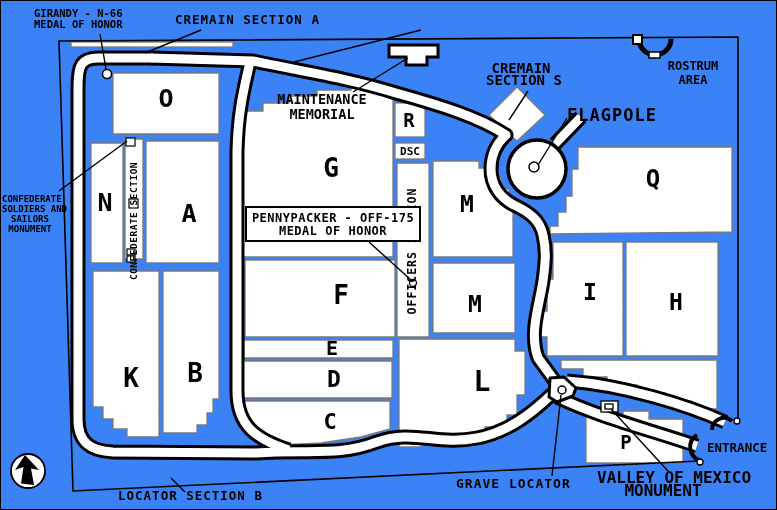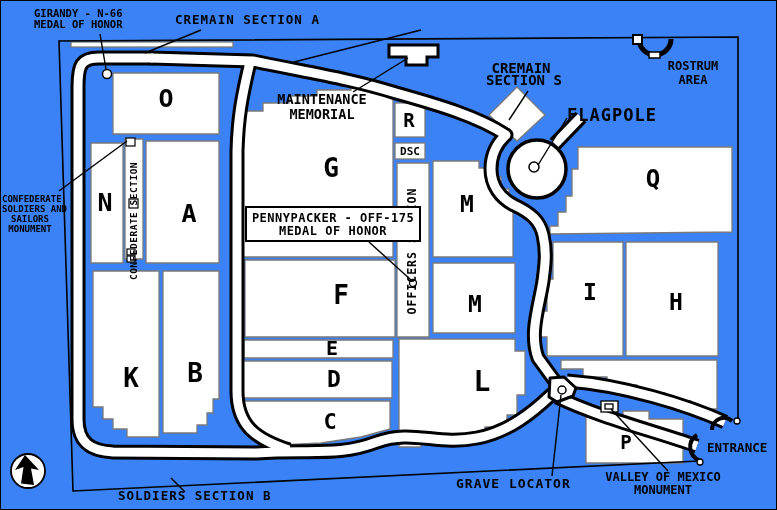--- a/index.html
+++ b/index.html
@@ -161,25 +161,25 @@
   <div>SOLDIERS AND</div>
   <div>SAILORS</div>
   <div>MONUMENT</div>
 </div>
 
 <div id="pennypacker-box">
   <div>PENNYPACKER - OFF-175</div>
   <div>MEDAL OF HONOR</div>
 </div>
 
-<div class="lbl" style="left:117px;top:488px;font-size:12.5px;letter-spacing:1px;">SOLDIERS SECTION B</div>
+<div class="lbl" style="left:117px;top:488px;font-size:12.5px;letter-spacing:1px;">LOCATOR SECTION B</div>
 
 <div class="lbl" style="left:455px;top:476px;font-size:13px;letter-spacing:1px;">GRAVE LOCATOR</div>
 
-<div class="lbl ctr" style="left:596px;top:470px;width:132px;font-size:12px;line-height:13px;">
+<div class="lbl ctr" style="left:596px;top:470px;width:132px;font-size:16px;line-height:13px;">
   <div>VALLEY OF MEXICO</div>
   <div>MONUMENT</div>
 </div>
 
 <div class="lbl" style="left:706px;top:440px;font-size:12.5px;">ENTRANCE</div>
 
 <div class="sec" style="left:165px;top:97px;font-size:25px;">O</div>
 <div class="sec" style="left:104px;top:201px;font-size:25px;">N</div>
 <div class="sec" style="left:188px;top:212px;font-size:25px;">A</div>
 <div class="sec" style="left:130px;top:377px;font-size:26px;">K</div>

